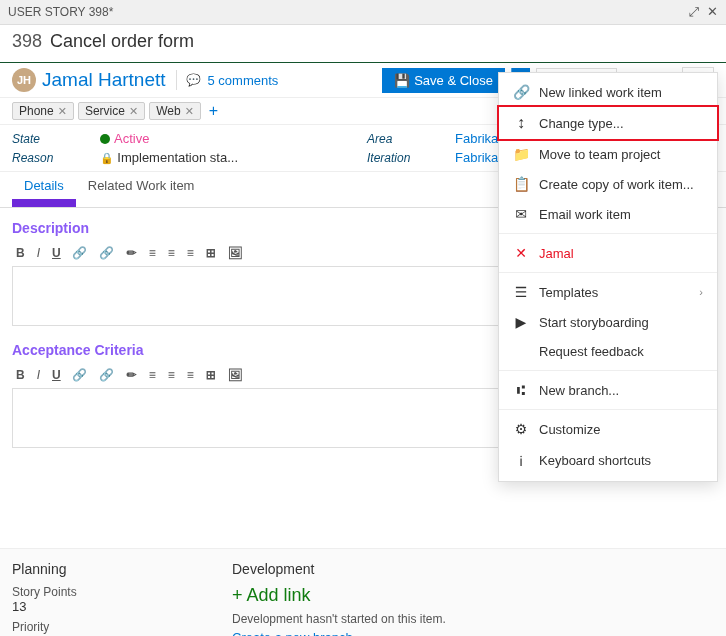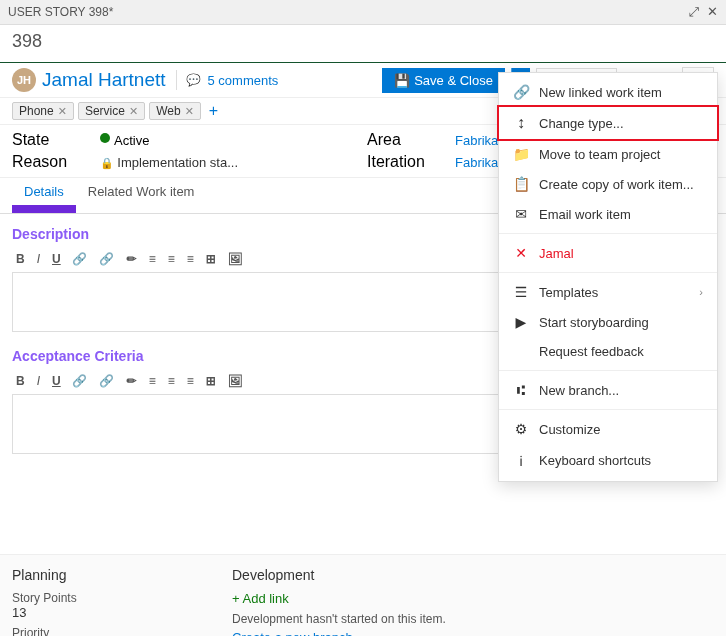--- a/index.html
+++ b/index.html
@@ -129,23 +129,23 @@
     .fields-section {
       padding: 6px 12px;
       border-bottom: 1px solid #eee;
     }
     .fields-grid {
       display: grid;
       grid-template-columns: 80px 1fr 80px 1fr;
       gap: 4px 8px;
       align-items: center;
     }
-    .field-label { color: #000000; font-size: 16px; }
+    .field-label { color: #0c4a6e; font-size: 12px; font-style: italic; }
     .field-value { font-size: 13px; color: #333; }
-    .field-value.active { color: #000000; display: flex; align-items: flex-start; gap: 4px; }
+    .field-value.active { color: #ec4899; display: flex; align-items: center; gap: 4px; }
     .field-value.active .dot { width: 10px; height: 10px; background: #107c10; border-radius: 50%; }
     .field-value.link { color: #0078d4; cursor: pointer; }
     .lock-icon { color: #888; font-size: 11px; }
 
     
     .tabs-row {
       display: flex;
       border-bottom: 1px solid #ddd;
       padding: 0 12px;
     }
@@ -206,21 +206,21 @@
     .development-col { flex: 1; }
     .planning-title, .development-title { font-size: 14px; font-weight: 400; margin-bottom: 8px; }
     .field-row { margin-bottom: 6px; }
     .field-row-label { font-size: 12px; color: #555; }
     .field-row-value { font-size: 13px; }
     .add-link-btn {
       background: none;
       border: none;
       color: #107c10;
       cursor: pointer;
-      font-size: 13px;
+      font-size: 18px;
       padding: 0;
       margin-bottom: 6px;
       display: flex;
       align-items: center;
       gap: 4px;
     }
     .dev-desc { font-size: 12px; color: #555; margin-bottom: 4px; }
     .create-branch-link { color: #0078d4; cursor: pointer; font-size: 13px; }
 
     
@@ -263,20 +263,21 @@
   </div>
   <div class="title-bar-right">
     <span class="title-bar-icon">⤢</span>
     <span class="title-bar-icon">✕</span>
   </div>
 </div>
 
 <div class="work-item-header">
   <div class="work-item-title-row">
     <span class="work-item-id">398</span>
+    <span class="work-item-title">Cancel order form</span>
   </div>
 </div>
 
 <div class="toolbar">
   <div class="avatar">JH</div>
   <span class="user-name">Jamal Hartnett</span>
   <div class="separator"></div>
   <span class="comment-icon">💬</span>
   <span class="comment-count">5 comments</span>
   <div class="spacer"></div>

